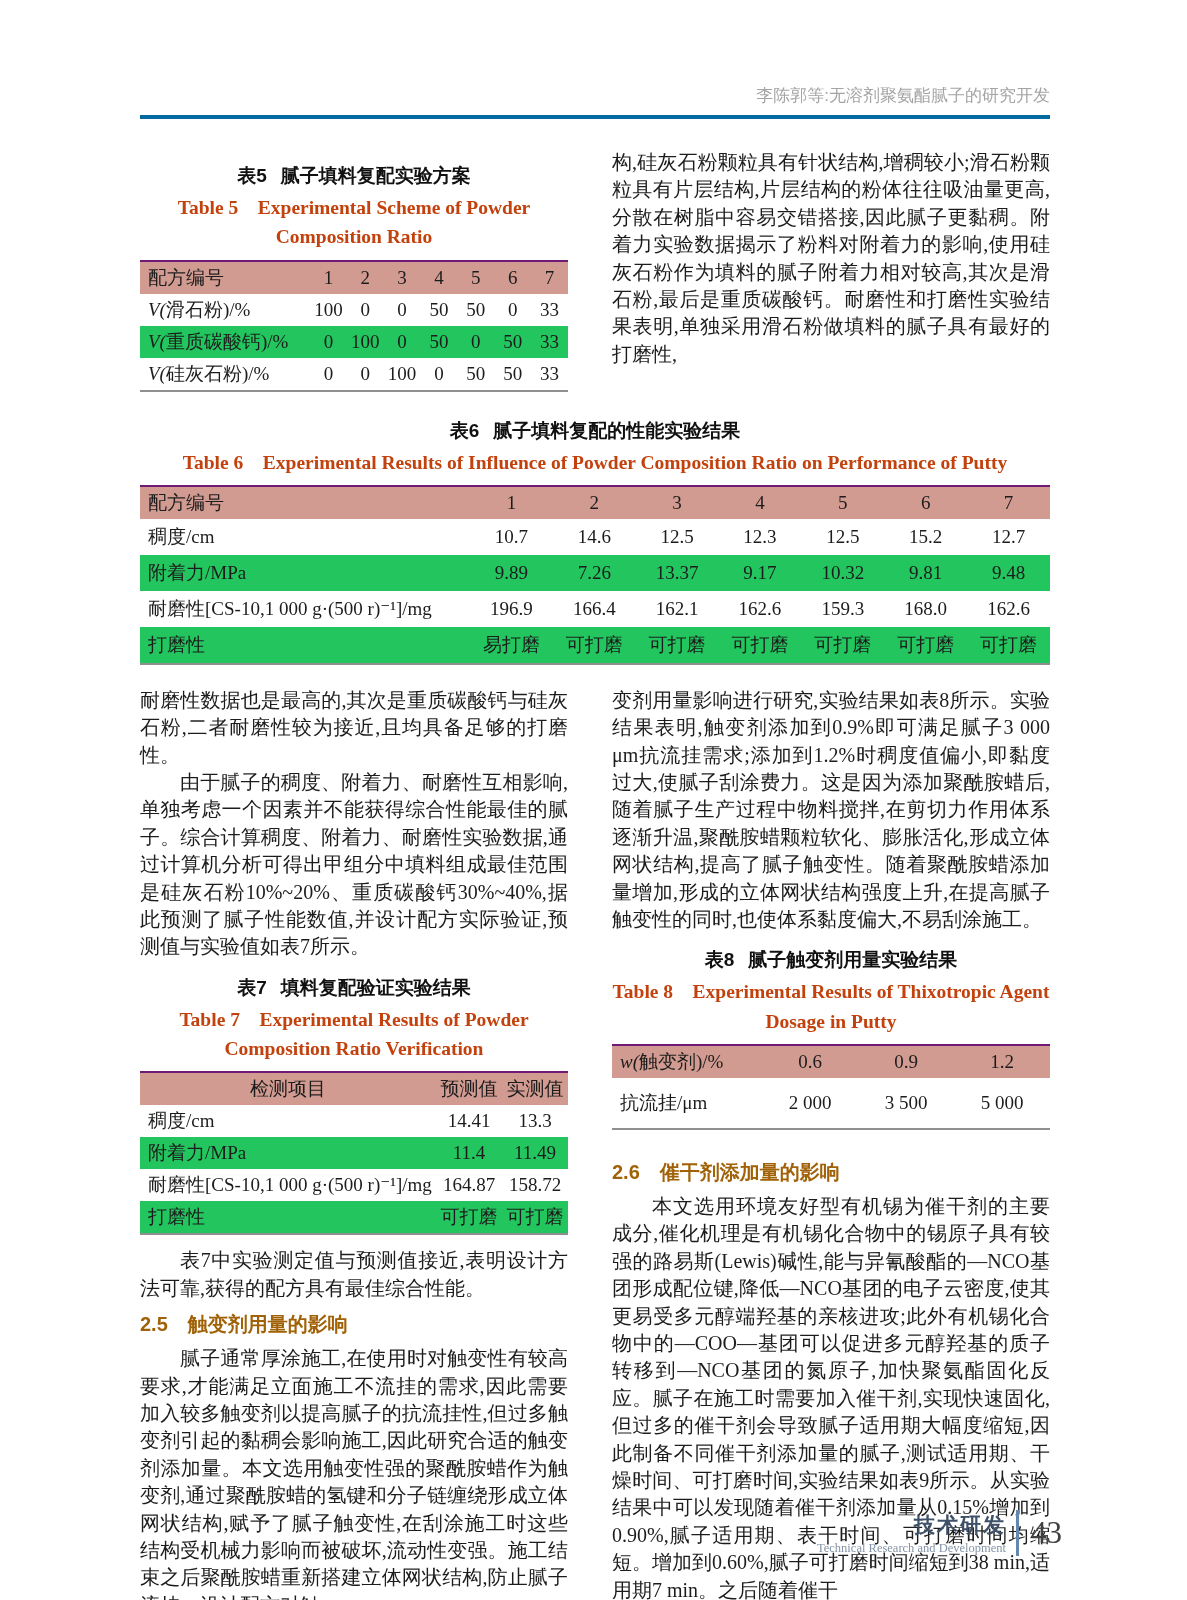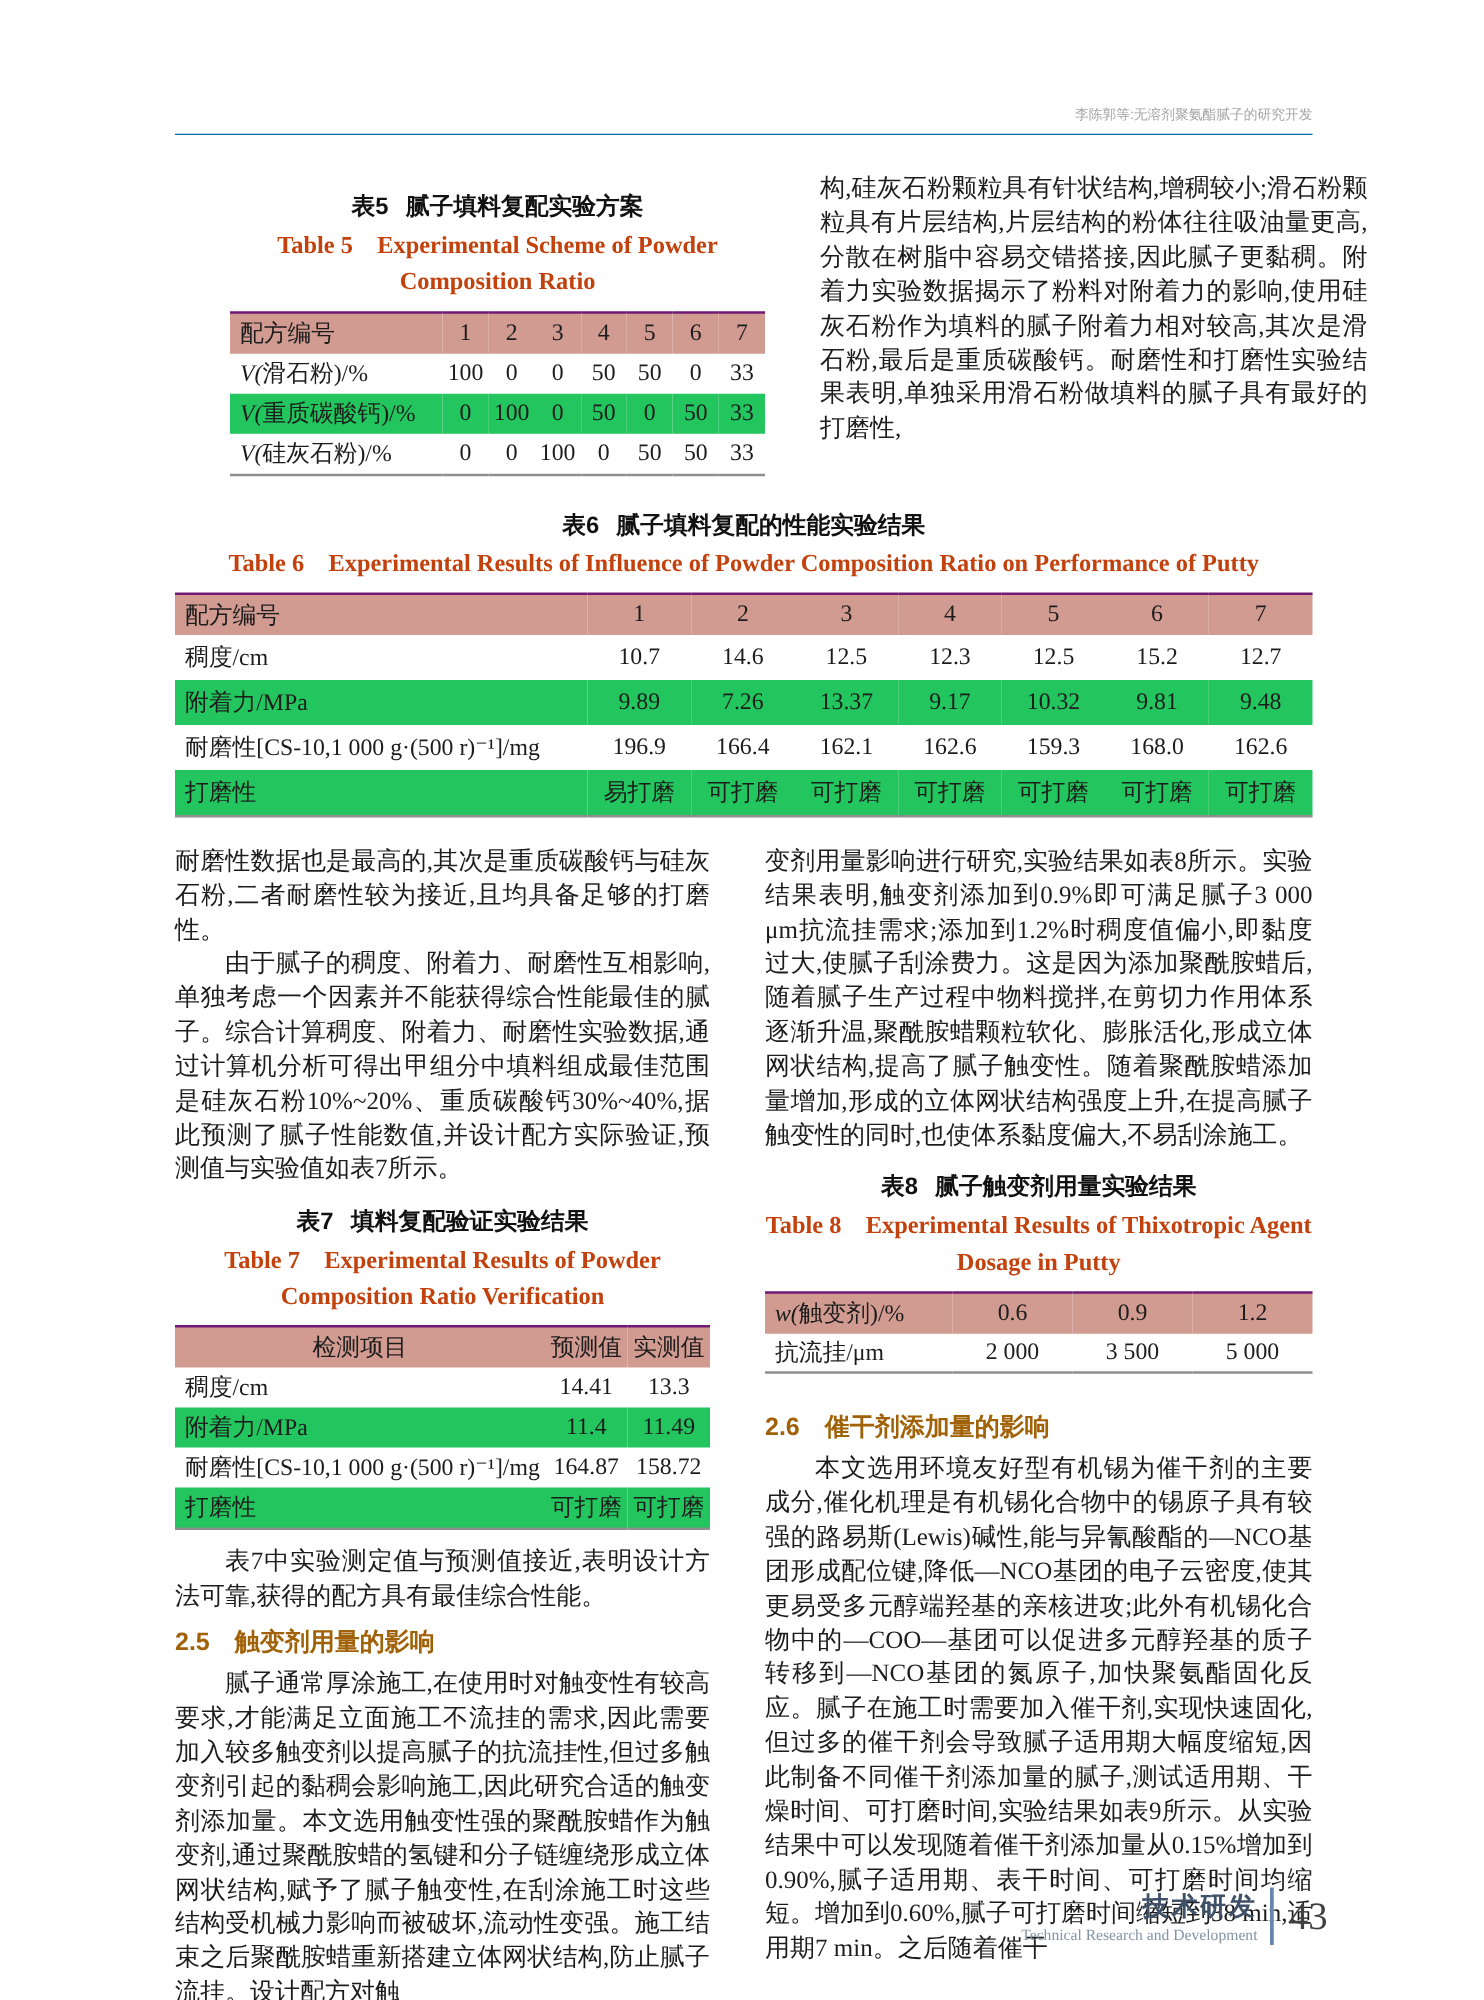--- a/index.html
+++ b/index.html
@@ -9,28 +9,28 @@
     background:#fff;
     font-family:"Liberation Serif","DejaVu Serif",serif;
     color:#1c1c1c;
     overflow:hidden;
   }
   .content{position:absolute;left:140px;top:84px;width:910px;}
   
   .running-head{
     text-align:right;
     font-family:"Liberation Sans","DejaVu Sans",sans-serif;
-    font-size:11px;color:#a4a4a4;
-    padding-bottom:8px;border-bottom:1px solid #0369a1;
+    font-size:17px;color:#a4a4a4;
+    padding-bottom:8px;border-bottom:4px solid #0369a1;
   }
   
   .cols{display:flex;align-items:flex-start;}
   .col-l{width:428px;flex:none;}
   .col-r{width:438px;flex:none;margin-left:44px;}
-  .top-section{margin-top:30px;margin-left:44px;}
+  .top-section{margin-top:30px;}
   .mid-section{margin-top:22px;}
   
   .para{
     font-size:20px;line-height:27.4px;
     text-align:justify;margin:0;
   }
   .indent{text-indent:2em;}
   
   .sec-head{
     font-family:"Liberation Sans","DejaVu Sans",sans-serif;
@@ -55,21 +55,21 @@
   
   table{border-collapse:collapse;table-layout:fixed;}
   .tbl{width:100%;font-size:19px;border-top:2px solid #701a75;border-bottom:2px solid #8f8f8f;}
   .tbl td,.tbl th{font-weight:normal;padding:3px 2px;vertical-align:middle;}
   .tbl .lab{text-align:left;padding-left:8px;}
   .tbl .num{text-align:center;}
   .row-hd{background:#d29b91;}
   .row-pk{background:#22c55e;}
   .ital-first::first-letter{font-style:italic;}
   .tbl6 td{padding:5px 2px;}
-  .tbl8 td{padding:2px 2px;}
+  .tbl8 td{padding:12px 2px;}
   .tbl-note{
     text-align:center;
     font-size:17.5px;color:#c03425;
     margin-top:7px;font-weight:bold;
   }
   .tbl-block{margin-bottom:12px;}
   .t6-wrap{margin-top:10px;}
   
   .footer{
     position:absolute;right:125px;bottom:44px;

